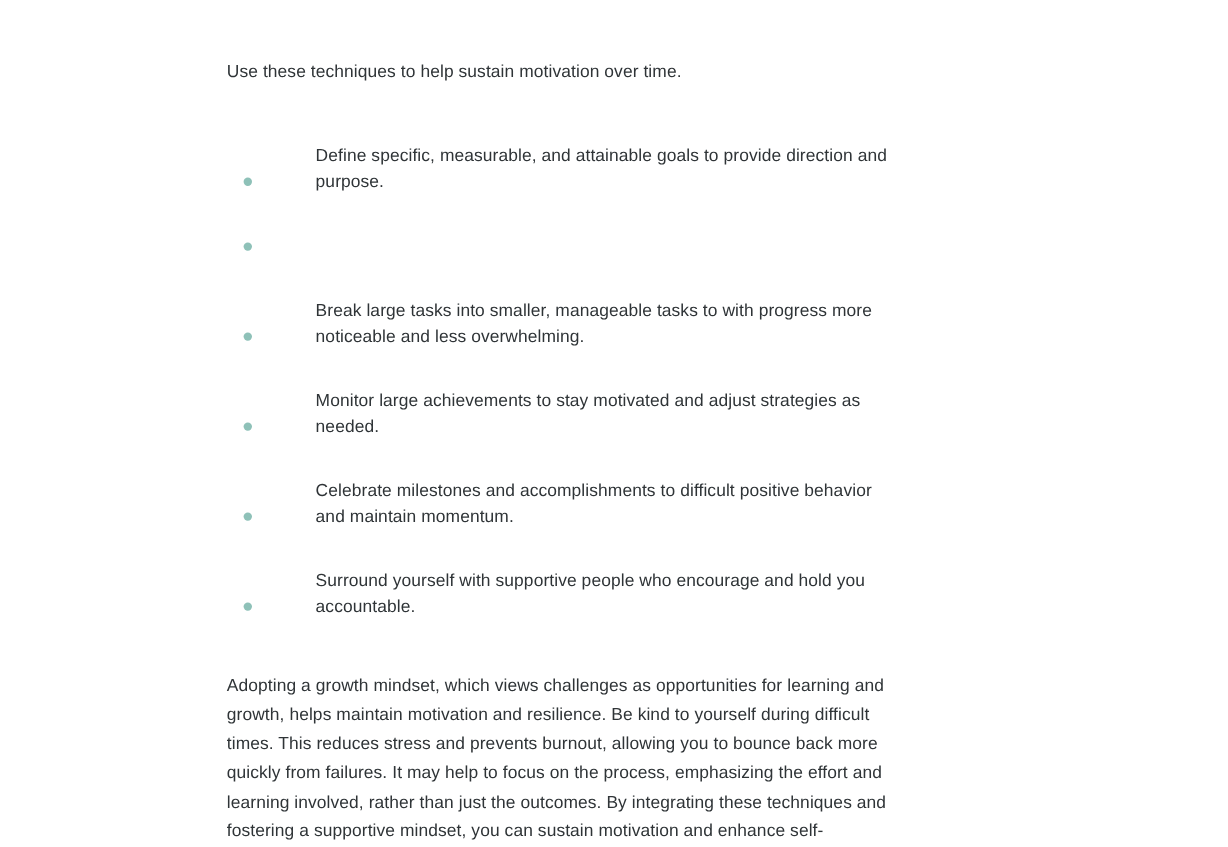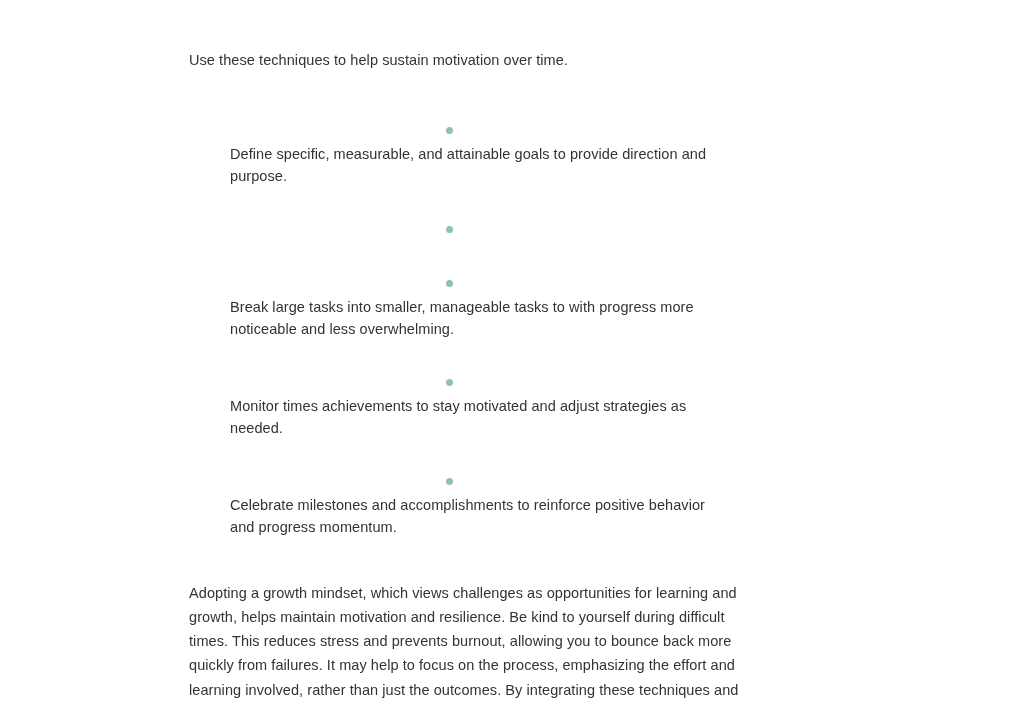--- a/index.html
+++ b/index.html
@@ -33,23 +33,22 @@
     color: #2f3437;
     letter-spacing: 0.005em;
   }
   .bullet-list {
     margin: 0;
     padding: 0;
     list-style: none;
   }
   .bullet-item {
     display: flex;
-    align-items: center;
+    align-items: flex-end;
     margin-top: 30px;
-    flex-direction: column;
   }
   .bullet-item:first-child {
     margin-top: 47px;
   }
   .bullet-marker {
     flex: 0 0 auto;
     width: 74px;
     position: relative;
     height: 24px;
   }
@@ -95,24 +94,28 @@
       </li>
       <li class="bullet-item">
         <span class="bullet-marker"></span>
       </li>
       <li class="bullet-item">
         <span class="bullet-marker"></span>
         <span class="bullet-text">Break large tasks into smaller, manageable tasks to with progress more noticeable and less overwhelming.</span>
       </li>
       <li class="bullet-item">
         <span class="bullet-marker"></span>
-        <span class="bullet-text">Monitor times achievements to stay motivated and adjust strategies as needed.</span>
+        <span class="bullet-text">Monitor large achievements to stay motivated and adjust strategies as needed.</span>
       </li>
       <li class="bullet-item">
         <span class="bullet-marker"></span>
-        <span class="bullet-text">Celebrate milestones and accomplishments to reinforce positive behavior and progress momentum.</span>
+        <span class="bullet-text">Celebrate milestones and accomplishments to difficult positive behavior and maintain momentum.</span>
+      </li>
+      <li class="bullet-item">
+        <span class="bullet-marker"></span>
+        <span class="bullet-text">Surround yourself with supportive people who encourage and hold you accountable.</span>
       </li>
     </ul>
 
     <p class="closing">Adopting a growth mindset, which views challenges as opportunities for learning and growth, helps maintain motivation and resilience. Be kind to yourself during difficult times. This reduces stress and prevents burnout, allowing you to bounce back more quickly from failures. It may help to focus on the process, emphasizing the effort and learning involved, rather than just the outcomes. By integrating these techniques and fostering a supportive mindset, you can sustain motivation and enhance self-discipline, leading to more consistent progress.</p>
 
   </div>
 </div>
 
 </body></html>

